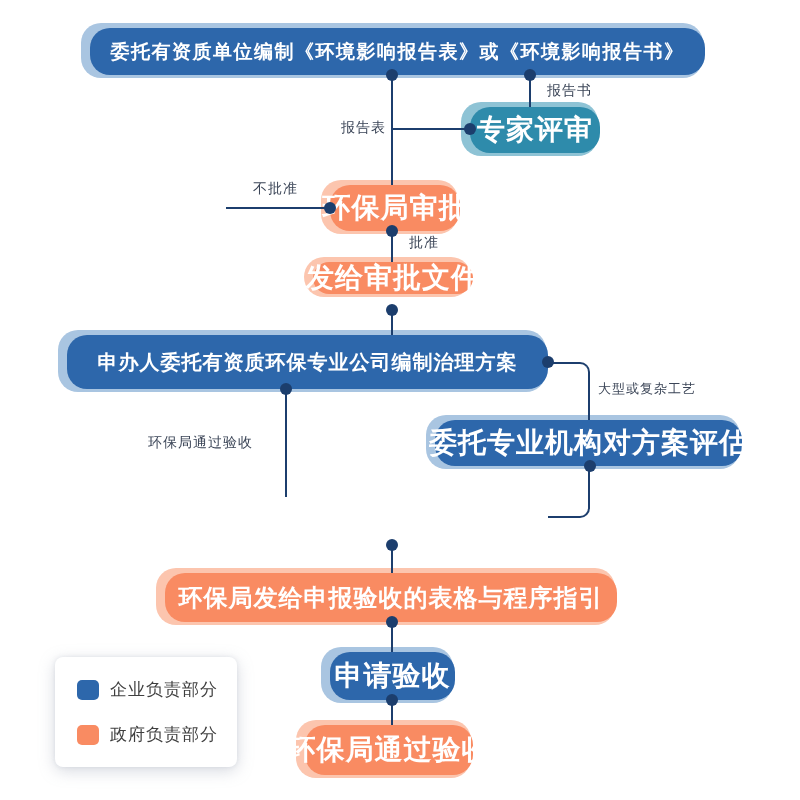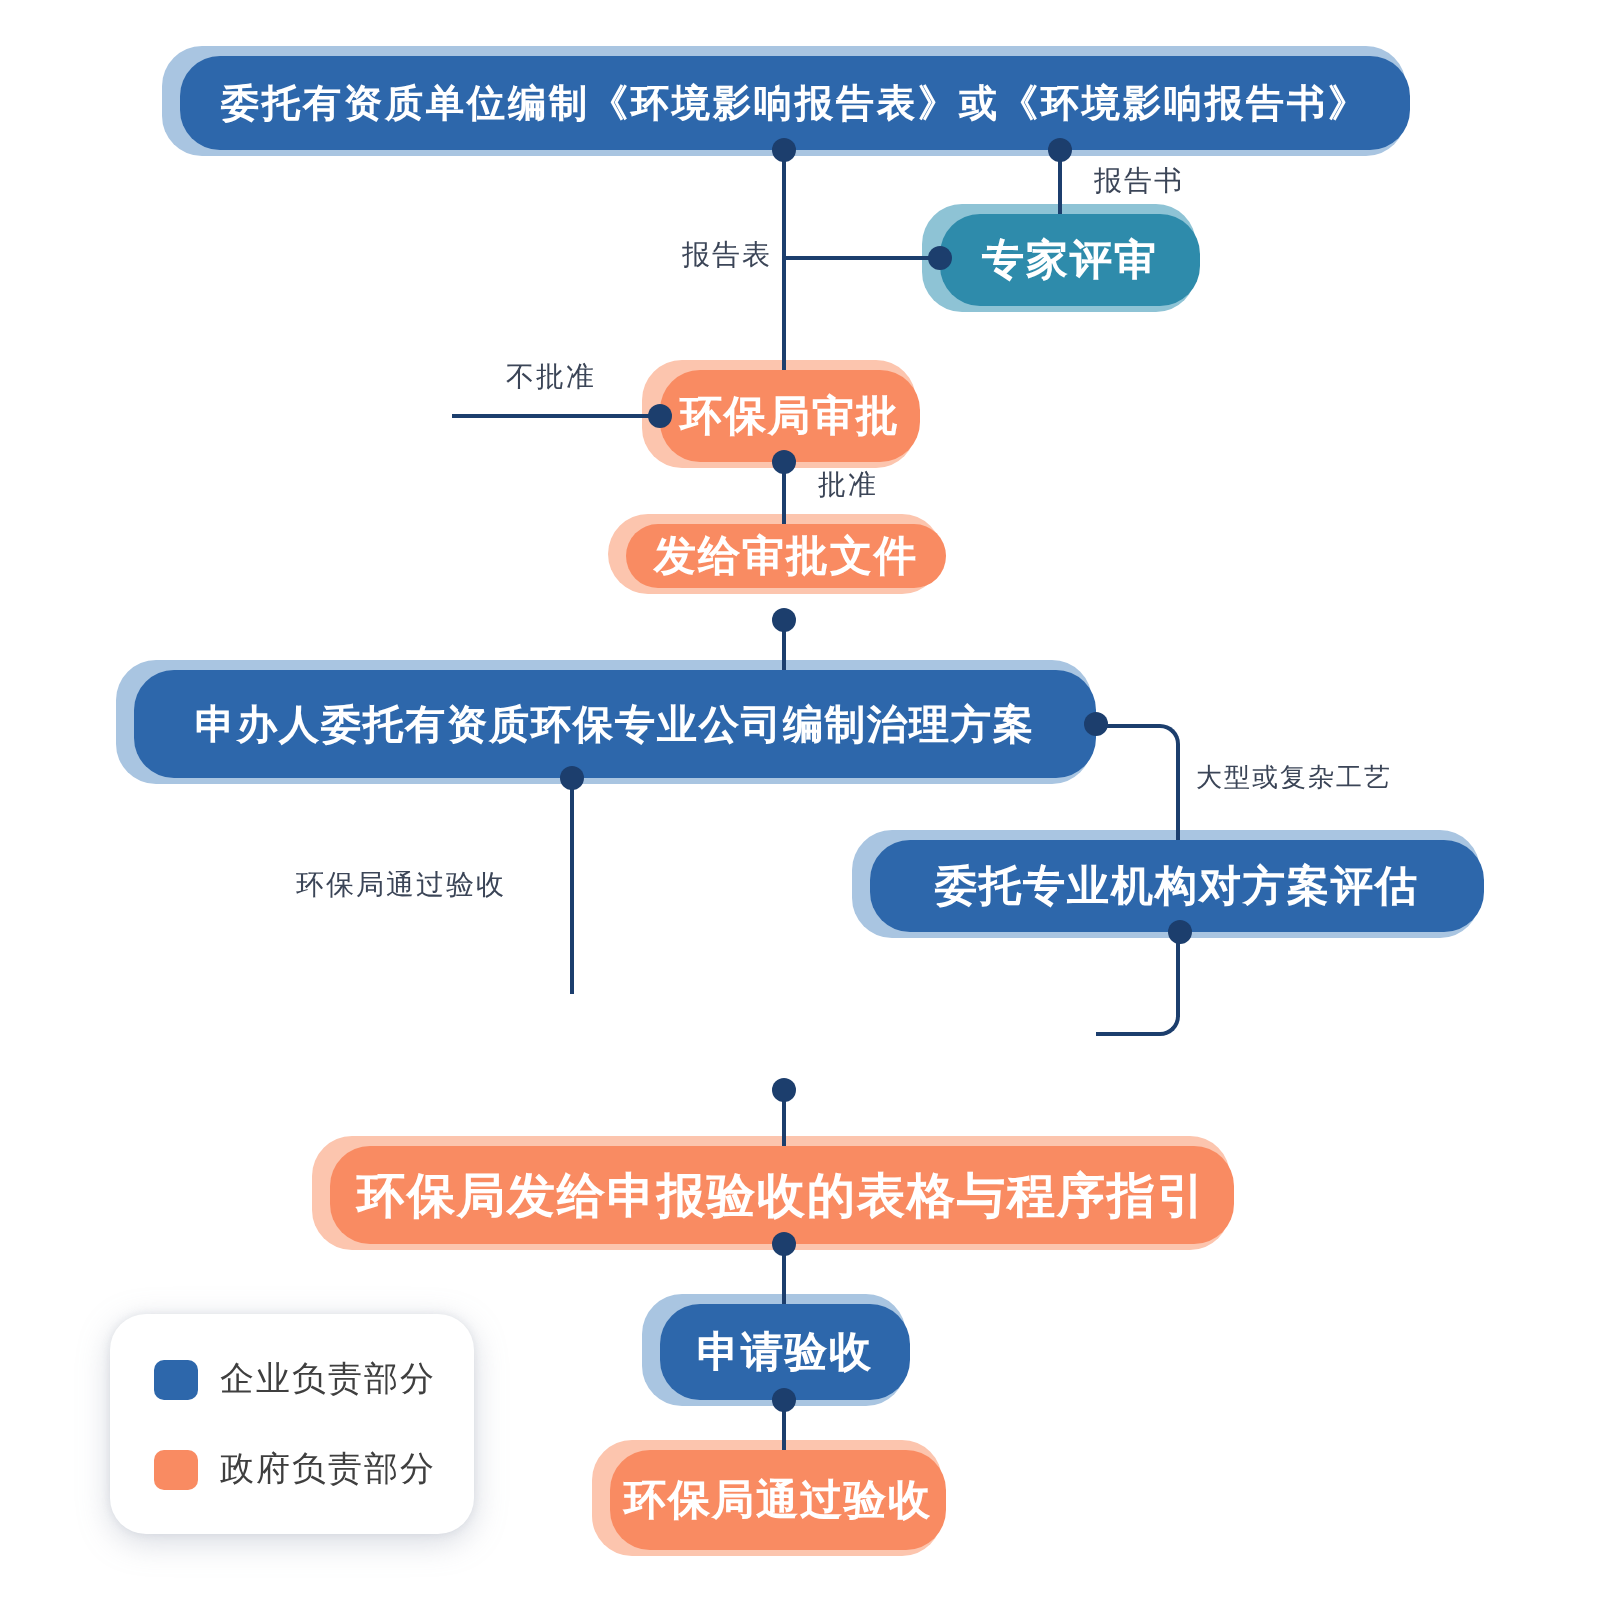--- a/index.html
+++ b/index.html
@@ -40,21 +40,21 @@
   }
 
   
   .node {
     position: absolute;
     display: flex;
     align-items: center;
     justify-content: center;
     color: var(--c-node-text, #ffffff);
     font-weight: bold;
-    font-size: 21px;
+    font-size: 28px;
     letter-spacing: 1px;
     border-radius: 20px;
     white-space: nowrap;
     text-align: center;
   }
   .node::before {
     content: "";
     position: absolute;
     top: -5px; left: -9px; right: 2px; bottom: -3px;
     border-radius: inherit;
@@ -73,21 +73,21 @@
     white-space: nowrap;
     letter-spacing: 1px;
   }
 
   
   .legend {
     position: absolute;
     left: 55px; top: 657px;
     width: 182px; height: 110px;
     background: #ffffff;
-    border-radius: 18px;
+    border-radius: 8px;
     box-shadow: 0 4px 16px rgba(140,150,168,.35), 0 0 4px rgba(140,150,168,.18);
     display: flex;
     flex-direction: column;
     justify-content: center;
     gap: 22px;
     padding-left: 22px;
   }
   .legend-row { display: flex; align-items: center; gap: 11px; }
   .swatch { width: 22px; height: 20px; border-radius: 5px; flex: 0 0 auto; }
   .swatch-enterprise { background: var(--c-enterprise, #2d67ab); }

